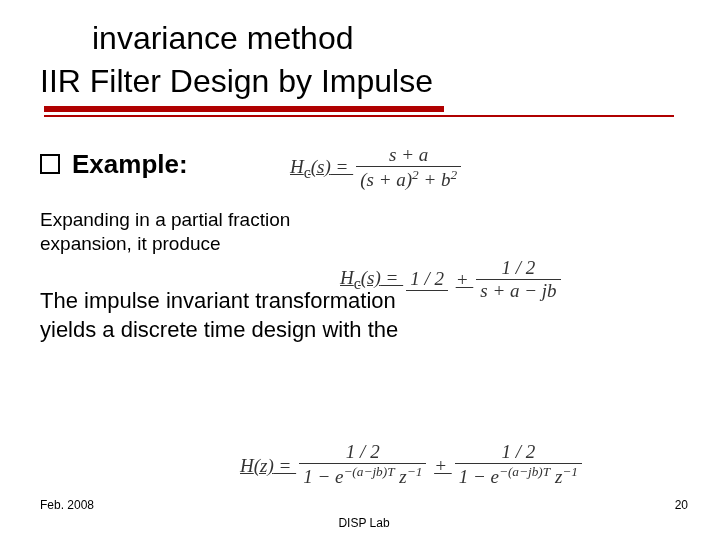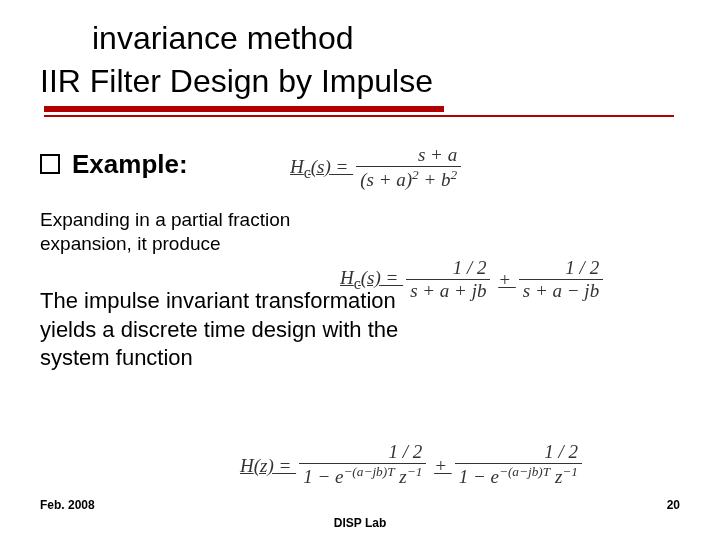--- a/index.html
+++ b/index.html
@@ -63,44 +63,43 @@
   }
   .body-text2 {
     font-size: 22px;
     line-height: 1.3;
     margin-top: 30px;
   }
   .footer {
     position: absolute;
     bottom: 10px;
     left: 40px;
-    right: 40px;
+    right: 32px;
     display: flex;
     align-items: center;
     font-size: 12px;
-    font-weight: bold;
   }
   .footer .left  { flex: 1; text-align: left; }
   .footer .mid   { flex: 1; text-align: center; margin-top: 36px; }
   .footer .right { flex: 1; text-align: right; }
 
   
   .formula {
     font-family: "Times New Roman", Times, serif;
     font-style: italic;
     font-size: 19px;
     color: #333;
     position: absolute;
   }
   .formula .up {
     font-style: normal;
   }
   .frac {
     display: inline-block;
-    text-align: right;
+    text-align: center;
     vertical-align: middle;
     margin: 0 3px;
   }
   .frac .num {
     display: block;
     border-bottom: 1px solid #333;
     padding: 0 4px;
     line-height: 1.1;
   }
   .frac .den {
@@ -132,38 +131,36 @@
   </div>
 
   <div class="body-text">
     <span>Expanding  in a partial fraction</span><br>
     <span>expansion, it produce</span>
   </div>
 
   <div class="body-text2">
     <span>The impulse invariant transformation</span><br>
     <span>yields a discrete time design with the</span><br>
-    <span>system function</span>
   </div>
 
   <div id="f1" class="formula">
     <span class="eq"><span>H</span><sub class="up">c</sub><span>(s)</span><span> = </span></span>
     <span class="frac">
       <span class="num">s + a</span>
       <span class="den">
         <span>(s + a)</span><sup>2</sup><span> + b</span><sup>2</sup>
       </span>
     </span>
   </div>
 
   <div id="f2" class="formula">
     <span class="eq"><span>H</span><sub class="up">c</sub><span>(s)</span><span> = </span></span>
     <span class="frac">
       <span class="num">1 / 2</span>
-      <span class="den">s + a + jb</span>
     </span>
     <span class="eq"> + </span>
     <span class="frac">
       <span class="num">1 / 2</span>
       <span class="den">s + a − jb</span>
     </span>
   </div>
 
   <div id="f3" class="formula">
     <span class="eq"><span>H</span><span>(z)</span><span> = </span></span>

